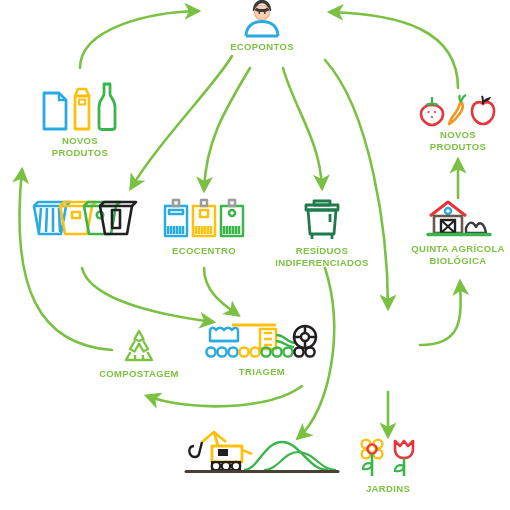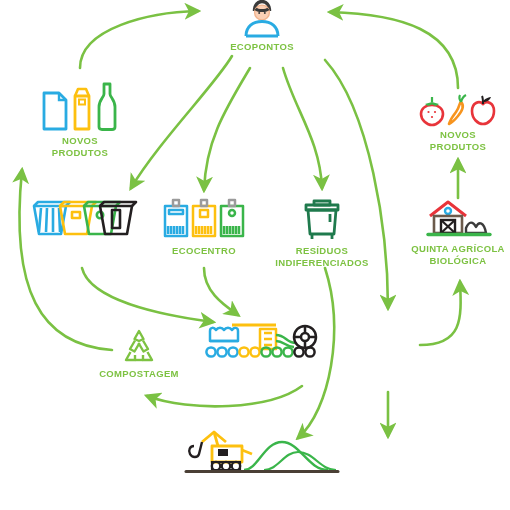--- a/index.html
+++ b/index.html
@@ -275,20 +275,21 @@
             <circle cx="53" cy="37" r="4.6" stroke="#fdc00f"></circle>
             <circle cx="64" cy="37" r="4.6" stroke="#3ab54a"></circle>
             <circle cx="75" cy="37" r="4.6" stroke="#3ab54a"></circle>
             <circle cx="86" cy="37" r="4.6" stroke="#3ab54a"></circle>
             <circle cx="97" cy="37" r="4.6" stroke="#231f20"></circle>
             <circle cx="108" cy="37" r="4.6" stroke="#231f20"></circle>
           </g>
         </g>
       </svg>
     </div>
+    <div class="label">TRIAGEM</div>
   </div>
 
 
   <div class="node" style="left:172px;top:428px;width:180px;">
     <div class="icons" style="height:48px;">
       <svg width="180" height="48" viewBox="0 0 180 48">
 
         <path d="M72,42 C86,42 92,14 110,14 C128,14 136,42 156,42" fill="none" stroke="#3ab54a" stroke-width="2.4"></path>
         <path d="M92,42 C106,42 112,24 126,24 C142,24 148,42 164,42" fill="none" stroke="#3ab54a" stroke-width="2.2"></path>
 
@@ -304,14 +305,35 @@
           <circle cx="44" cy="38" r="4.2"></circle>
           <circle cx="54" cy="38" r="4.2"></circle>
           <circle cx="64" cy="38" r="4.2"></circle>
           <path d="M40,34 L68,34 L68,42 L40,42 Z"></path>
         </g>
         <path d="M14,43.5 L166,43.5" stroke="#4a3f35" stroke-width="3" stroke-linecap="round"></path>
       </svg>
     </div>
   </div>
 
+  <div class="node" style="left:338px;top:436px;width:100px;">
+    <div class="icons" style="height:44px;gap:4px;">
+      <svg width="28" height="44" viewBox="0 0 28 44">
+        <g fill="none" stroke="#fdc00f" stroke-width="2.4">
+          <circle cx="7" cy="8" r="4.4"></circle>
+          <circle cx="19" cy="8" r="4.4"></circle>
+          <circle cx="7" cy="18" r="4.4"></circle>
+          <circle cx="19" cy="18" r="4.4"></circle>
+        </g>
+        <circle cx="13" cy="13" r="4.6" fill="none" stroke="#e8343a" stroke-width="2.4"></circle>
+        <path d="M13,18 L13,40" stroke="#3ab54a" stroke-width="2.6" fill="none"></path>
+        <path d="M13,28 C8,26 4,28 4,33 C9,34 13,32 13,28 Z" fill="none" stroke="#3ab54a" stroke-width="2.2"></path>
+      </svg>
+      <svg width="26" height="44" viewBox="0 0 26 44">
+        <path d="M4,5 L4,13 C4,19 8,22 13,22 C18,22 22,19 22,13 L22,5 L17,10 L13,5 L9,10 Z" fill="none" stroke="#e8343a" stroke-width="2.6" stroke-linejoin="round"></path>
+        <path d="M13,22 L13,40" stroke="#3ab54a" stroke-width="2.6" fill="none"></path>
+        <path d="M13,30 C8,28 4,30 4,35 C9,36 13,34 13,30 Z" fill="none" stroke="#3ab54a" stroke-width="2.2"></path>
+      </svg>
+    </div>
+    <div class="label">JARDINS</div>
+  </div>
 
 </div>
 
 </body></html>

